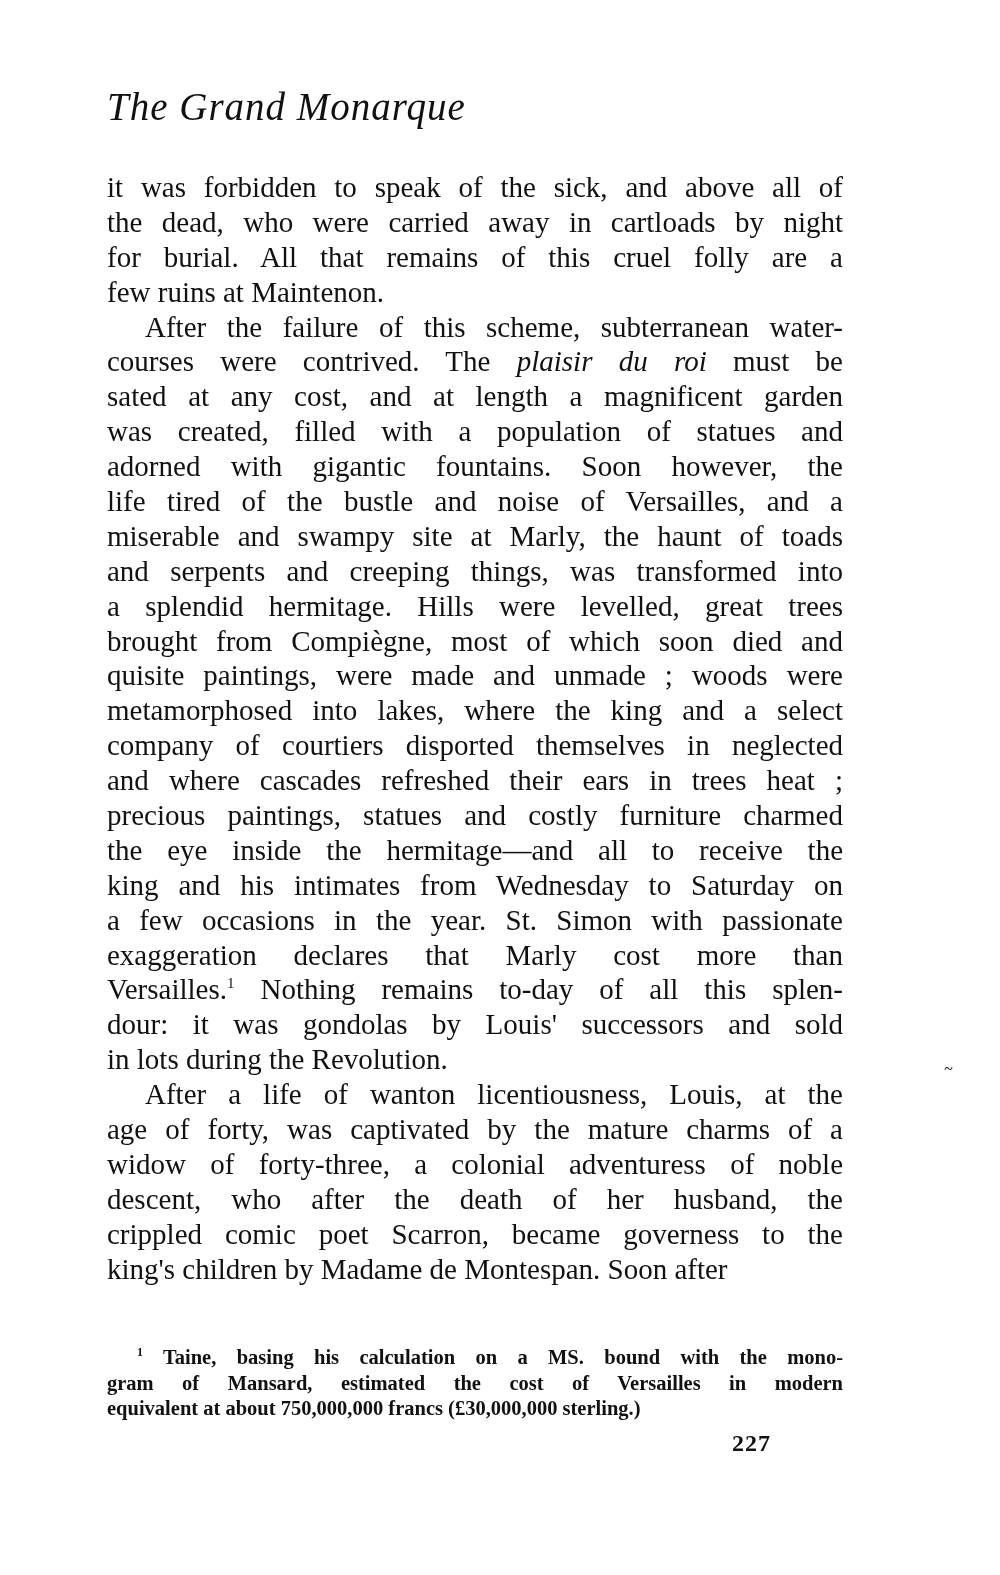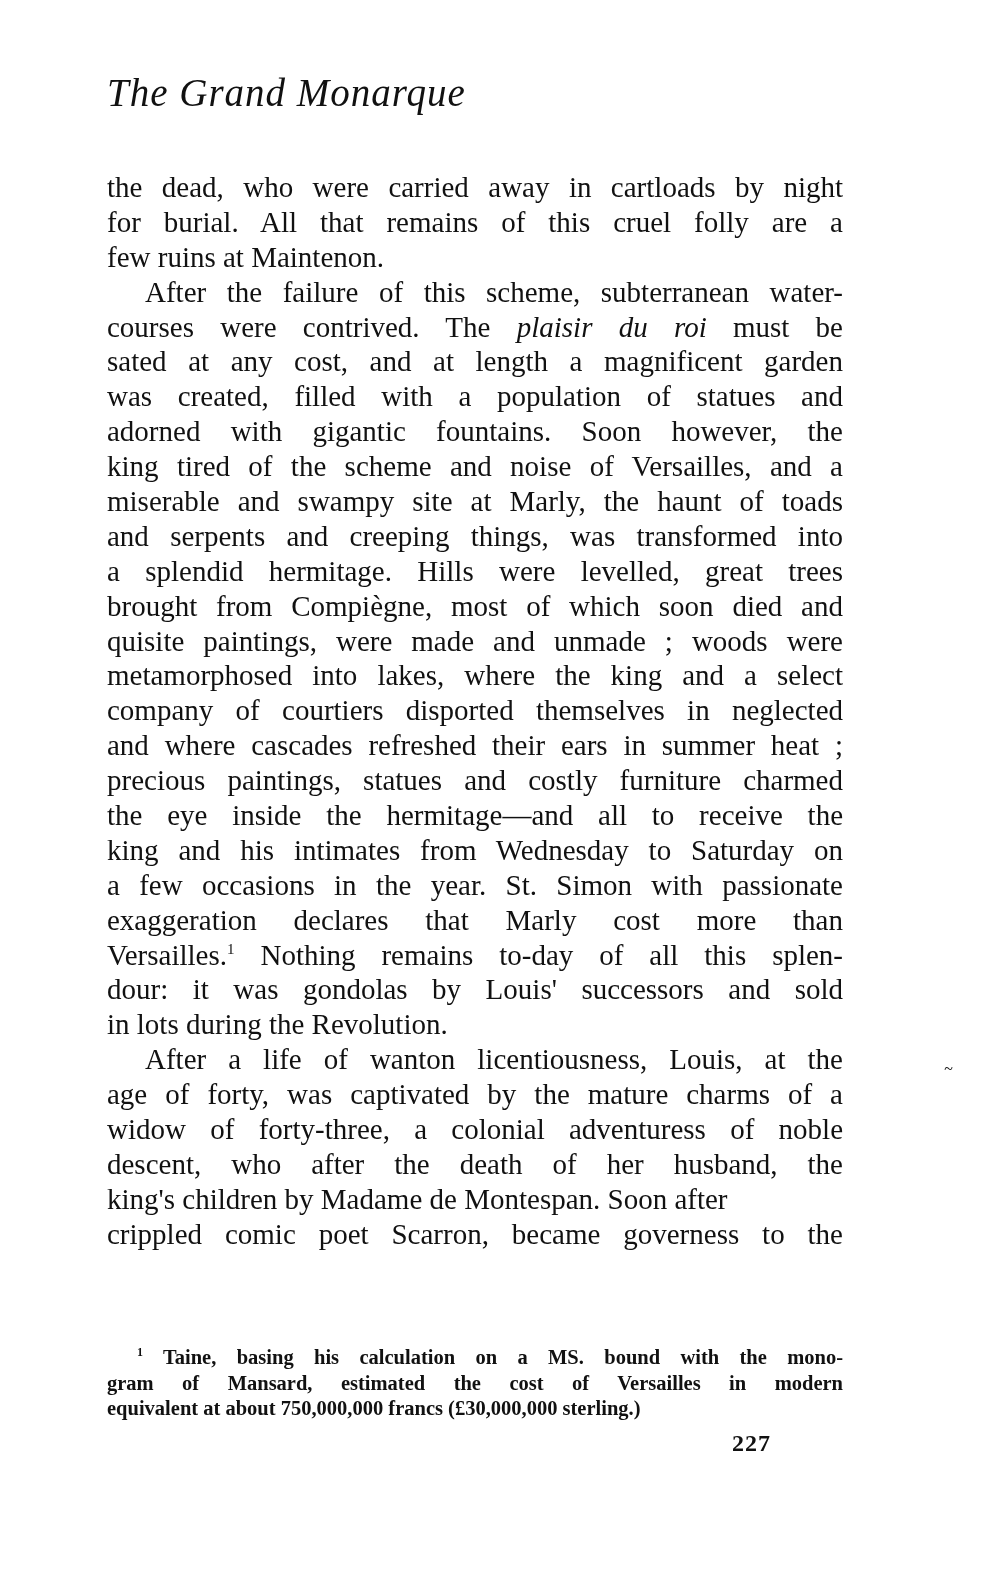--- a/index.html
+++ b/index.html
@@ -11,21 +11,21 @@
     width: 1000px;
     height: 1575px;
     position: relative;
     overflow: hidden;
     color: #111111;
     font-family: "Liberation Serif", "DejaVu Serif", serif;
   }
   .running-head {
     position: absolute;
     left: 107px;
-    top: 70px;
+    top: 84px;
     font-size: 39px;
     font-style: italic;
     letter-spacing: 1px;
     white-space: nowrap;
   }
   .body-text {
     position: absolute;
     left: 107px;
     top: 170px;
     width: 736px;
@@ -93,55 +93,56 @@
     font-style: italic;
   }
 </style>
 </head>
 <body>
 
 <div class="running-head">The Grand Monarque</div>
 
 <div class="body-text" id="body-text">
     <div>
+      <span class="line">it was forbidden to speak of the sick, and above all of</span>
       <span class="line">the dead, who were carried away in cartloads by night</span>
       <span class="line">for burial.  All that remains of this cruel folly are a</span>
       <span class="line last">few ruins at Maintenon.</span>
     </div>
     <div>
       <span class="line indent">After the failure of this scheme, subterranean water-</span>
       <span class="line">courses were contrived.  The <span class="ital">plaisir du roi</span> must be</span>
       <span class="line">sated at any cost, and at length a magnificent garden</span>
       <span class="line">was created, filled with a population of statues and</span>
       <span class="line">adorned with gigantic fountains.  Soon however, the</span>
-      <span class="line">king tired of the scheme and noise of Versailles, and a</span>
+      <span class="line">life tired of the bustle and noise of Versailles, and a</span>
       <span class="line">miserable and swampy site at Marly, the haunt of toads</span>
       <span class="line">and serpents and creeping things, was transformed into</span>
       <span class="line">a splendid hermitage.  Hills were levelled, great trees</span>
       <span class="line">brought from Compiègne, most of which soon died and</span>
       <span class="line">quisite paintings, were made and unmade ; woods were</span>
       <span class="line">metamorphosed into lakes, where the king and a select</span>
       <span class="line">company of courtiers disported themselves in neglected</span>
-      <span class="line">and where cascades refreshed their ears in summer heat ;</span>
+      <span class="line">and where cascades refreshed their ears in trees heat ;</span>
       <span class="line">precious paintings, statues and costly furniture charmed</span>
       <span class="line">the eye inside the hermitage—and all to receive the</span>
       <span class="line">king and his intimates from Wednesday to Saturday on</span>
       <span class="line">a few occasions in the year.  St. Simon with passionate</span>
       <span class="line">exaggeration declares that Marly cost more than</span>
       <span class="line">Versailles.<span class="sup">1</span>  Nothing remains to-day of all this splen-</span>
       <span class="line">dour: it was gondolas by Louis' successors and sold</span>
       <span class="line last">in lots during the Revolution.</span>
     </div>
     <div>
       <span class="line indent">After a life of wanton licentiousness, Louis, at the</span>
       <span class="line">age of forty, was captivated by the mature charms of a</span>
       <span class="line">widow of forty-three, a colonial adventuress of noble</span>
       <span class="line">descent, who after the death of her husband, the</span>
+      <span class="line">crippled comic poet Scarron, became governess to the</span>
       <span class="line last">king's children by Madame de Montespan.  Soon after</span>
-      <span class="line">crippled comic poet Scarron, became governess to the</span>
     </div>
   </div>
 
 <div class="footnotes" id="footnotes">
     <span class="fn-line indent"><span class="fn-mark">1</span> Taine, basing his calculation on a MS. bound with the mono-</span>
     <span class="fn-line">gram of Mansard, estimated the cost of Versailles in modern</span>
     <span class="fn-line last">equivalent at about 750,000,000 francs (£30,000,000 sterling.)</span>
   </div>
 
 <div class="page-number">227</div>

